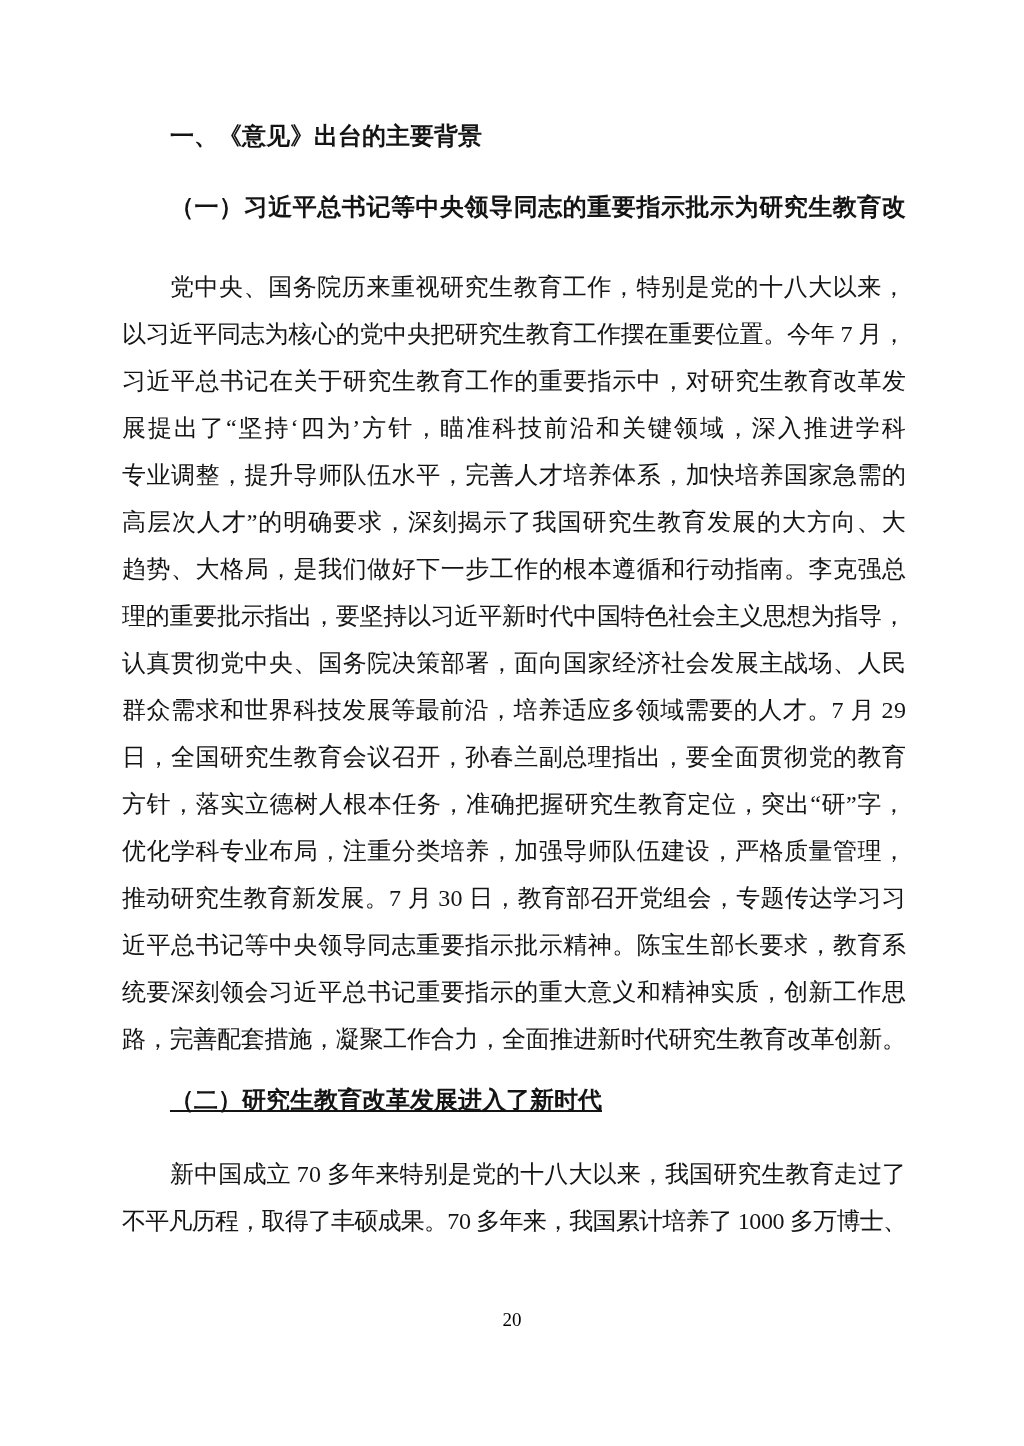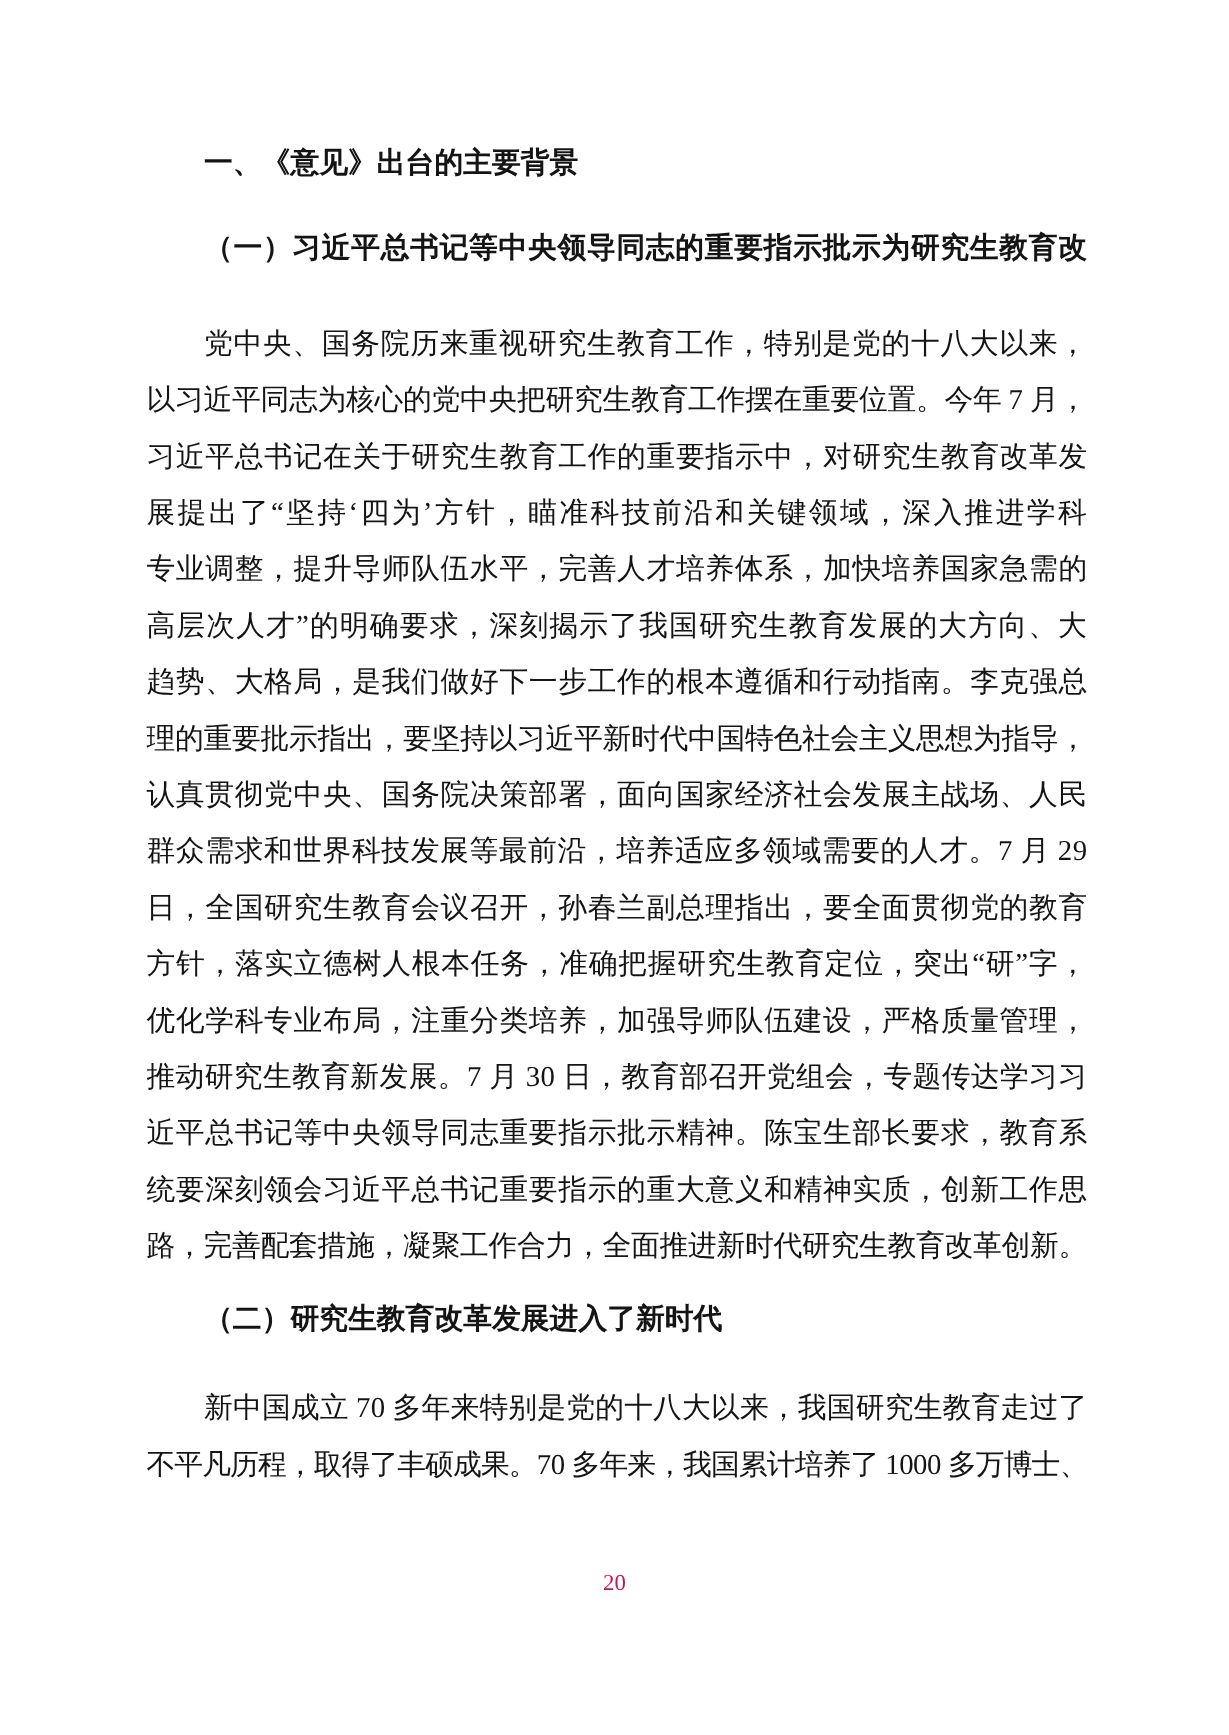--- a/index.html
+++ b/index.html
@@ -34,32 +34,32 @@
   }
   .jline span {
     min-width: 0;
     white-space: pre;
   }
   .indent { padding-left: 48px; }
   .bold { font-weight: bold; }
   .h1    { margin-top: 113px; }
   .sub1  { margin-top: 24px; }
   .para1 { margin-top: 33px; }
-  .sub2  { margin-top: 14px; }
+  .sub2  { margin-top: 14px; text-decoration: underline; }
   .para2 { margin-top: 27px; }
   .page-number {
     position: absolute;
     top: 1305px;
     left: 0;
     width: 1024px;
     height: 30px;
     line-height: 30px;
     text-align: center;
     font-size: 19px;
-    color: #be185d;
+    color: #000000;
   }
 </style>
 </head>
 <body>
 
 <div class="content">
 
   <div class="line indent bold h1">一、《意见》出台的主要背景</div>
 
   <div class="sub1">

